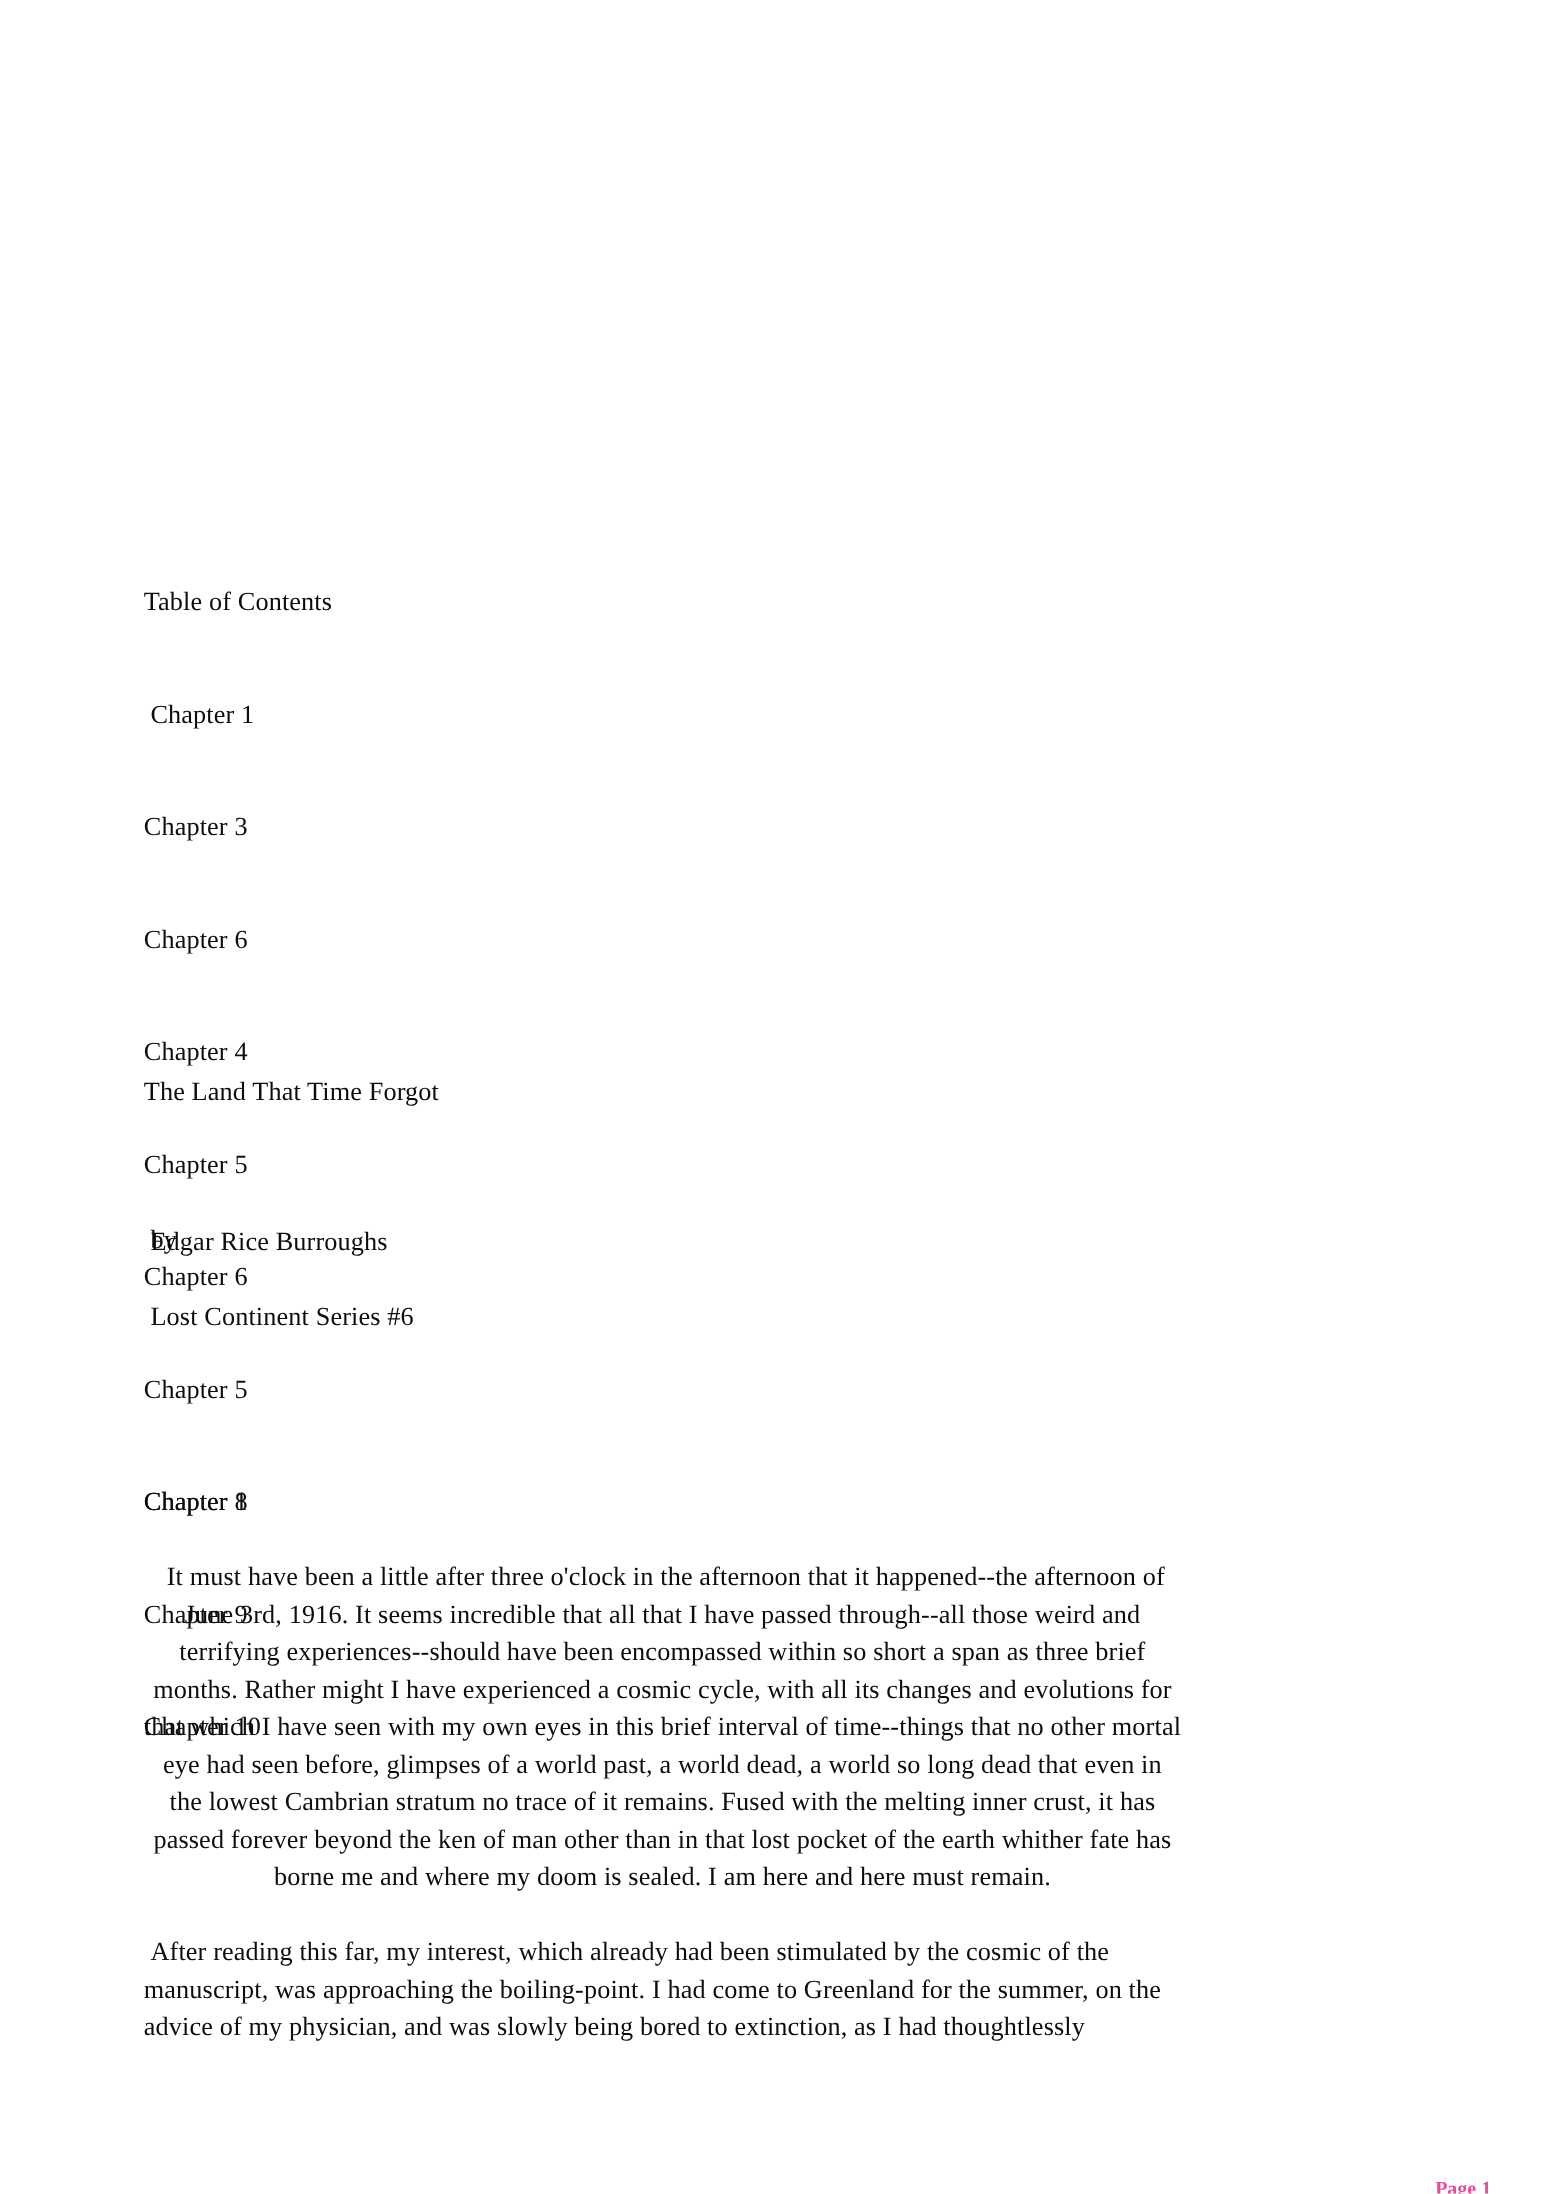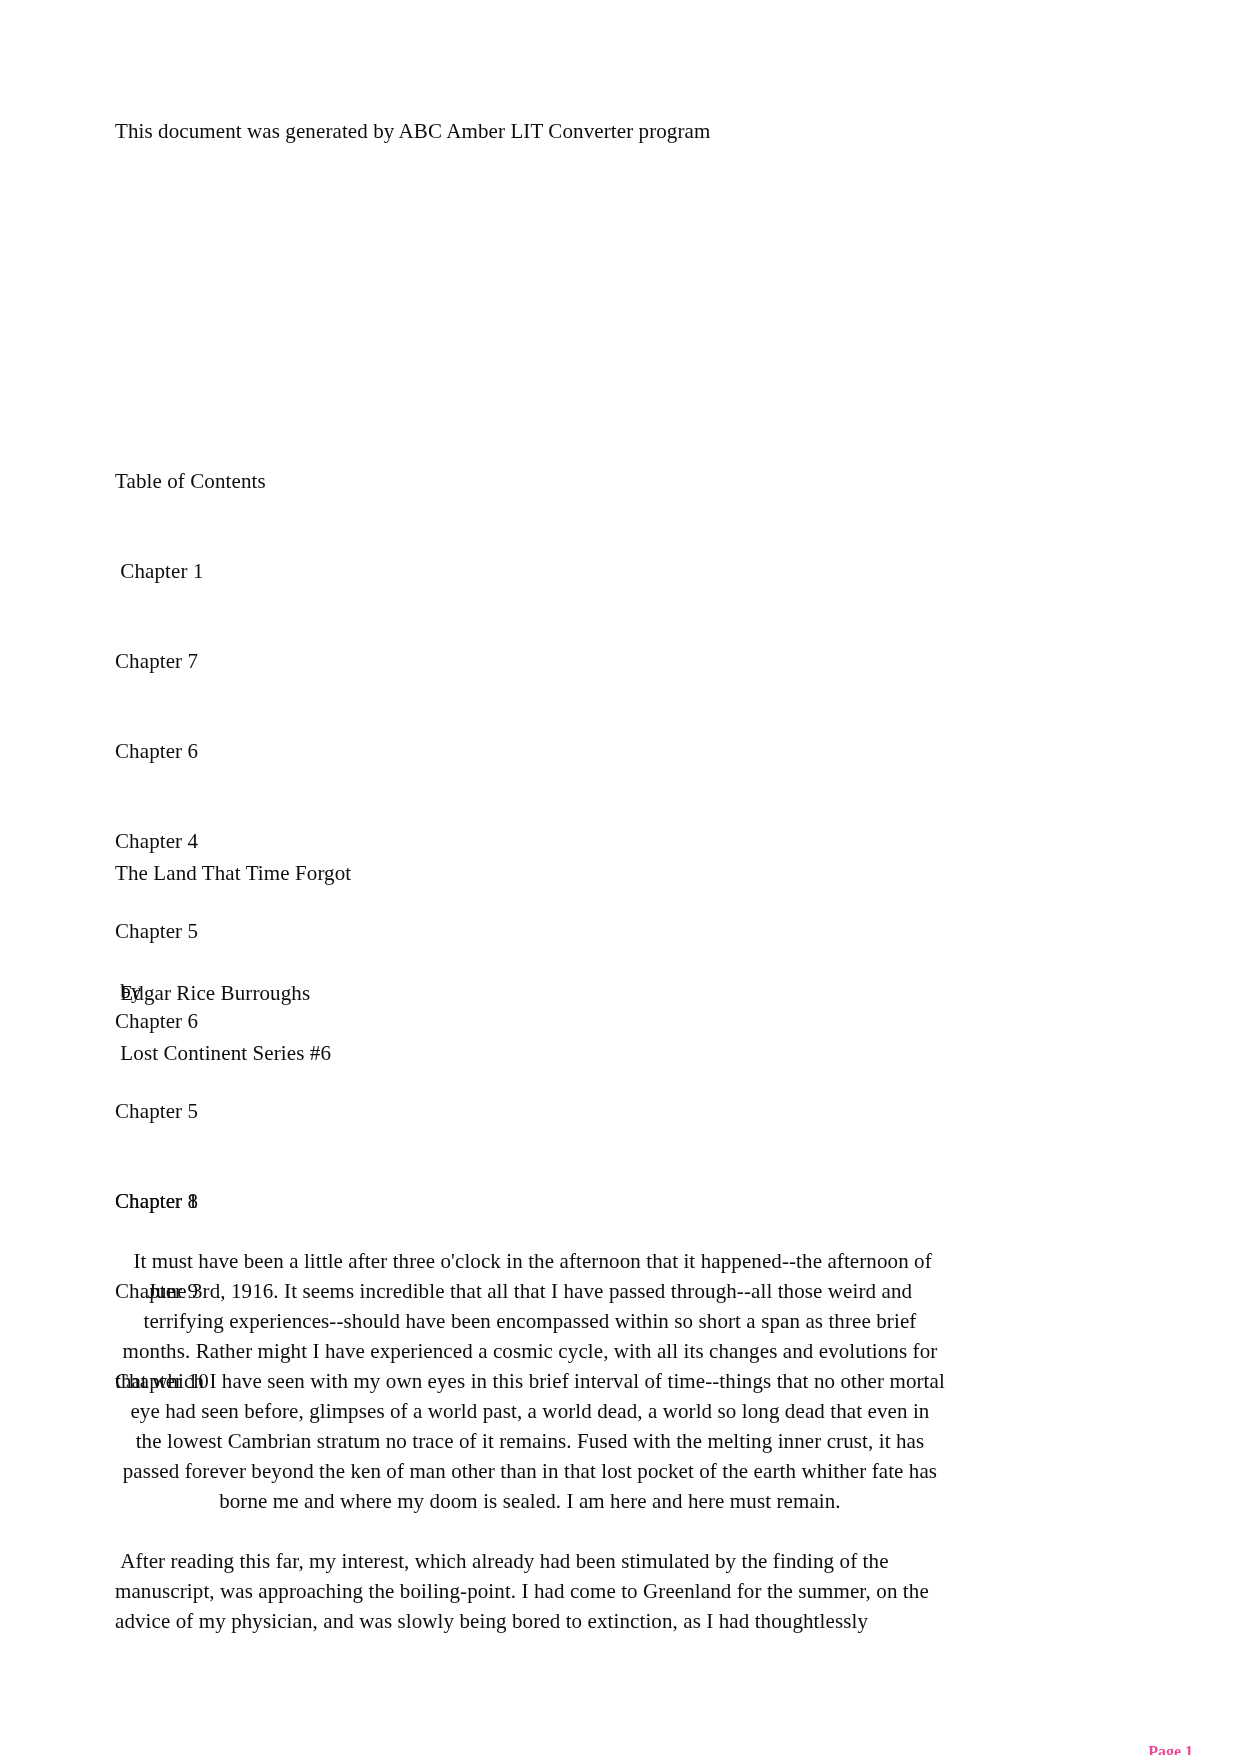--- a/index.html
+++ b/index.html
@@ -40,27 +40,26 @@
     line-height: 20px;
     font-weight: bold;
     color: #ec4899;
   }
 </style>
 </head>
 <body>
 
 <div class="page">
 
-  <div class="tx generator">This document was generated by ABC Amber LIT Converter program</div>
 
 
   <div class="tx toc">
     <div class="toc-line">Table of Contents</div>
     <div class="toc-line"> Chapter 1</div>
-    <div class="toc-line">Chapter 7</div>
+    <div class="toc-line">Chapter 3</div>
     <div class="toc-line">Chapter 6</div>
     <div class="toc-line">Chapter 4</div>
     <div class="toc-line">Chapter 5</div>
     <div class="toc-line">Chapter 6</div>
     <div class="toc-line">Chapter 5</div>
     <div class="toc-line">Chapter 8</div>
     <div class="toc-line">Chapter 9</div>
     <div class="toc-line">Chapter 10</div>
   </div>
 
@@ -77,20 +76,20 @@
   <div class="tx para-1"> It must have been a little after three o'clock in the afternoon that it happened--the afternoon of
 June 3rd, 1916. It seems incredible that all that I have passed through--all those weird and
 terrifying experiences--should have been encompassed within so short a span as three brief
 months. Rather might I have experienced a cosmic cycle, with all its changes and evolutions for
 that which I have seen with my own eyes in this brief interval of time--things that no other mortal
 eye had seen before, glimpses of a world past, a world dead, a world so long dead that even in
 the lowest Cambrian stratum no trace of it remains. Fused with the melting inner crust, it has
 passed forever beyond the ken of man other than in that lost pocket of the earth whither fate has
 borne me and where my doom is sealed. I am here and here must remain.</div>
 
-  <div class="tx para-2"> After reading this far, my interest, which already had been stimulated by the finding of the
+  <div class="tx para-2"> After reading this far, my interest, which already had been stimulated by the cosmic of the
 manuscript, was approaching the boiling-point. I had come to Greenland for the summer, on the
 advice of my physician, and was slowly being bored to extinction, as I had thoughtlessly
 </div>
 
   <div class="page-footer">Page 1</div>
 
 </div>
 
 </body></html>

